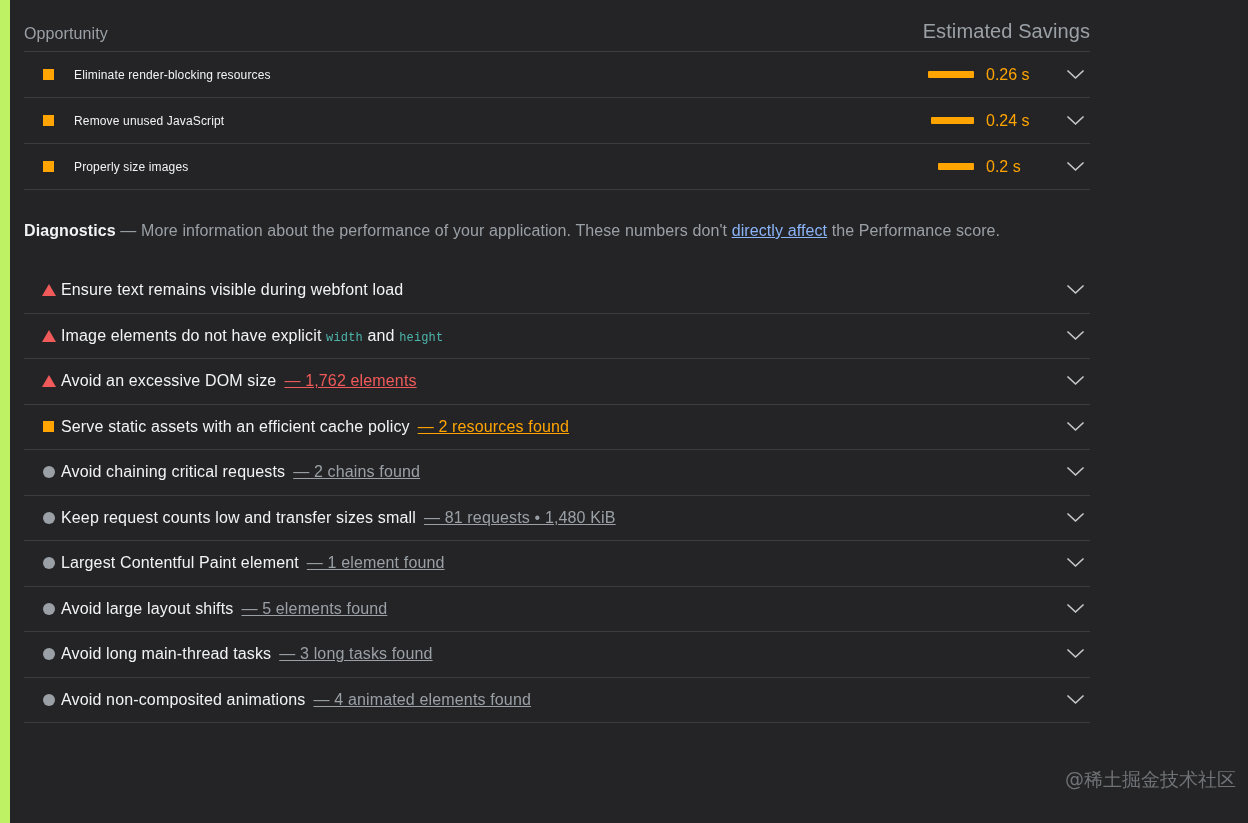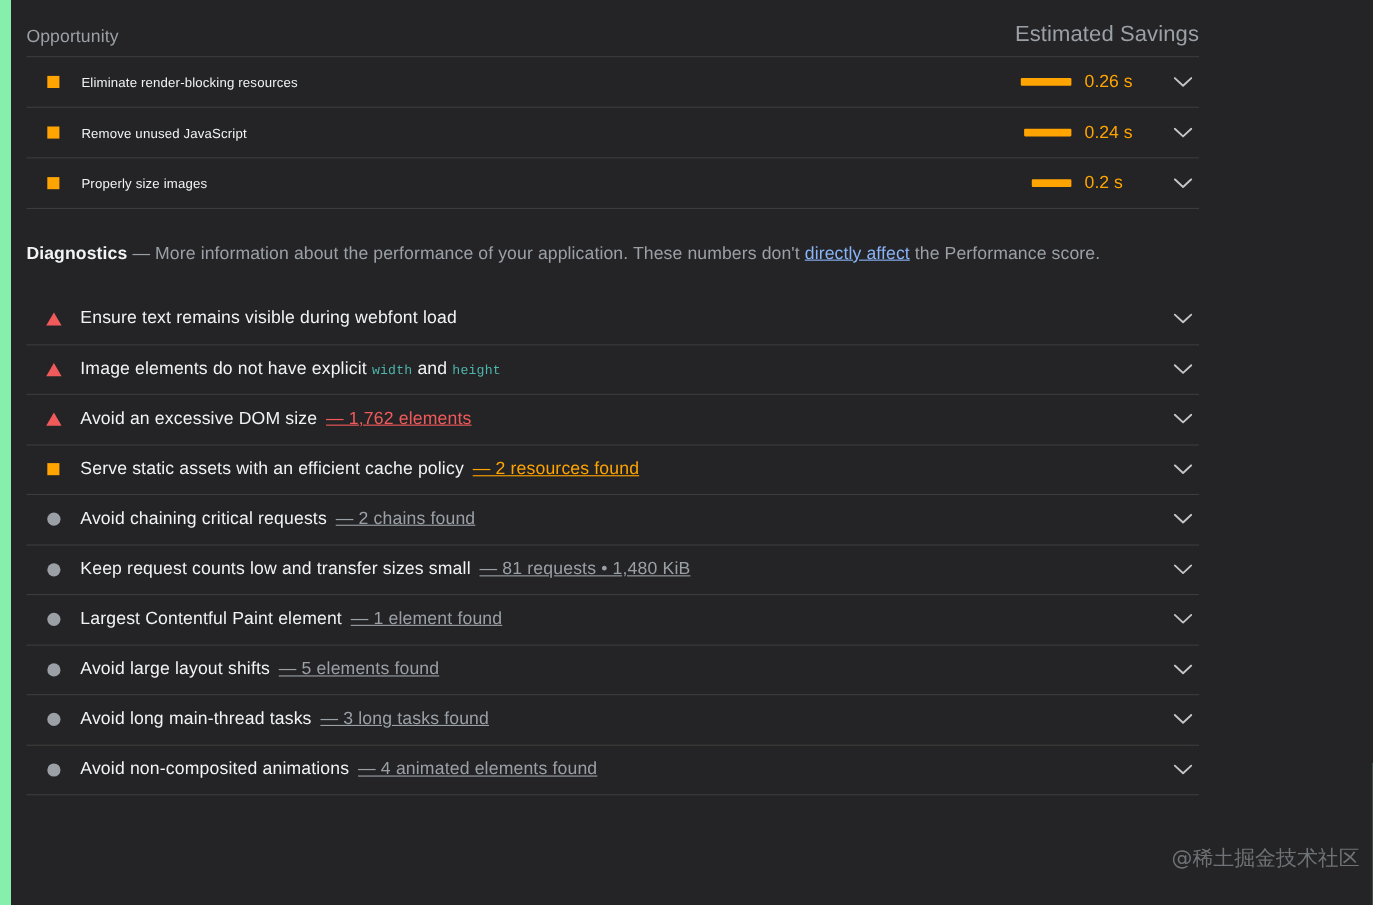--- a/index.html
+++ b/index.html
@@ -15,21 +15,21 @@
     font-family: "Liberation Sans", sans-serif;
     color: #e8eaed;
     position: relative;
   }
 
   .page {
     position: absolute;
     left: 0; top: 0;
     width: 1248px;
     height: 823px;
-    background: #86efac;
+    background: #bef264;
   }
 
   
   .report-card {
     position: absolute;
     left: 10px;
     top: 0;
     width: 1238px;
     height: 823px;
     background: #242426;
@@ -171,21 +171,21 @@
   }
   .cir {
     width: 12px; height: 12px;
     border-radius: 50%;
     background: #9aa0a6;
   }
 
   .diag-title {
     font-size: 16px;
     color: #f1f3f4;
-    margin-left: 18px;
+    margin-left: 6px;
     flex: 1 1 auto;
     letter-spacing: .15px;
     white-space: nowrap;
   }
   .code {
     font-family: Liberation Mono, monospace;
     font-size: 12px;
     color: #4db6ac;
   }
   .sub { margin-left: 8px; font-size: 16px; text-decoration: underline; }

